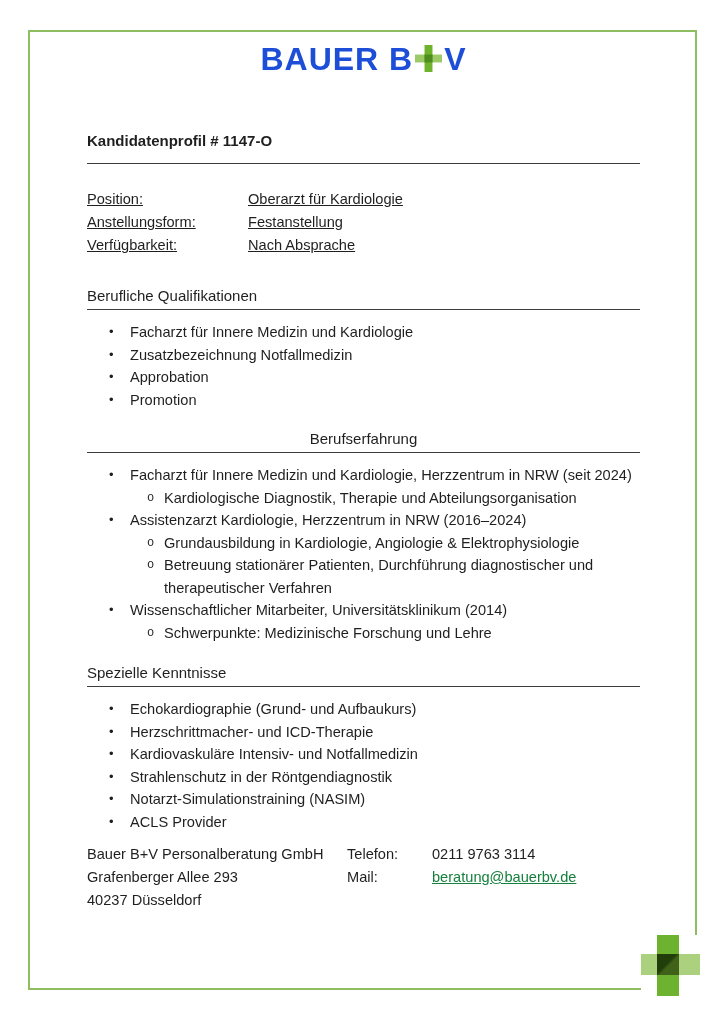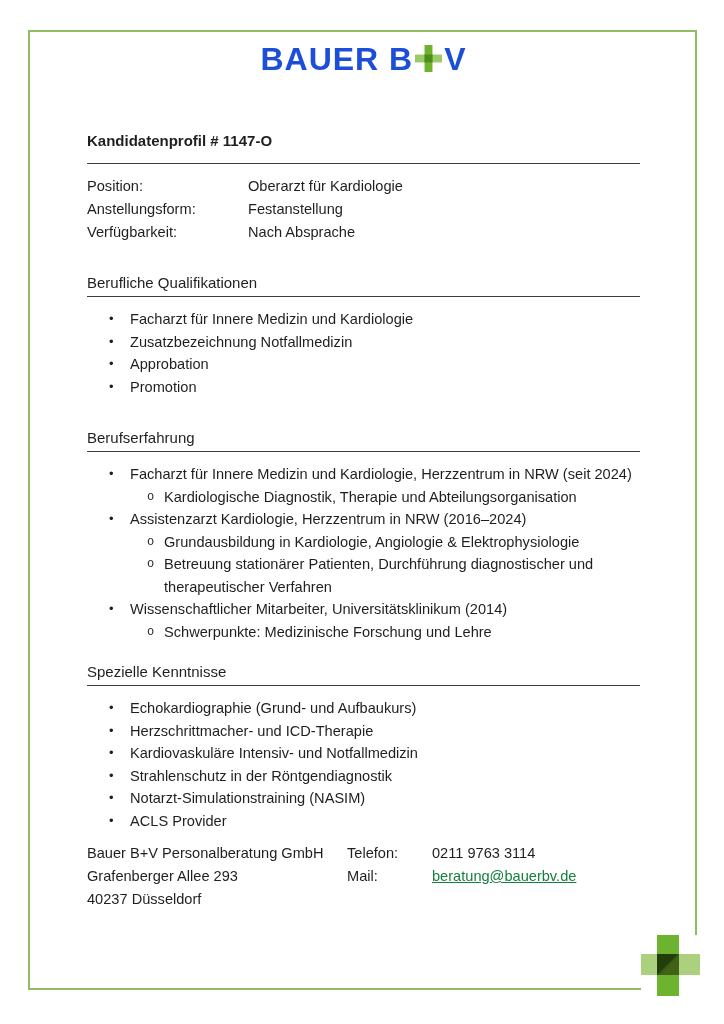--- a/index.html
+++ b/index.html
@@ -31,28 +31,28 @@
   .logo{margin-top:41px;height:36px;text-align:center;
     font-weight:bold;font-size:32px;letter-spacing:1px;color:#1d4ed8;line-height:36px;
     white-space:nowrap;}
   .logo .plus-svg{display:inline-block;vertical-align:-2px;margin:0 2px;}
 
   
   .doc-title{margin-top:56px;font-weight:bold;font-size:15px;line-height:16px;
     padding-bottom:14px;border-bottom:1px solid #3d3d3d;}
 
   
-  .fields{margin-top:11px;}
+  .fields{margin-top:24px;text-decoration:underline;}
   .field-row{display:flex;line-height:23px;}
   .field-label{width:161px;flex:none;}
 
   
   .sec-head{font-size:15px;line-height:16px;padding-bottom:5px;border-bottom:1px solid #3d3d3d;}
   .mt-q{margin-top:31px;}
-  .mt-e{margin-top:32px;}
+  .mt-e{margin-top:20px;text-align:center;}
   .mt-s{margin-top:21px;}
   .mt-k{margin-top:25px;}
 
   
   ul.blist{list-style:none;margin:11px 0 0 0;padding:0;}
   .li{display:flex;line-height:22.5px;}
   .l1{padding-left:22px;}
   .l1 .m{width:21px;flex:none;font-size:13px;}
   .l2{padding-left:60px;}
   .l2 .m{width:17px;flex:none;font-family:"Liberation Mono","DejaVu Sans Mono",monospace;font-size:12px;}

